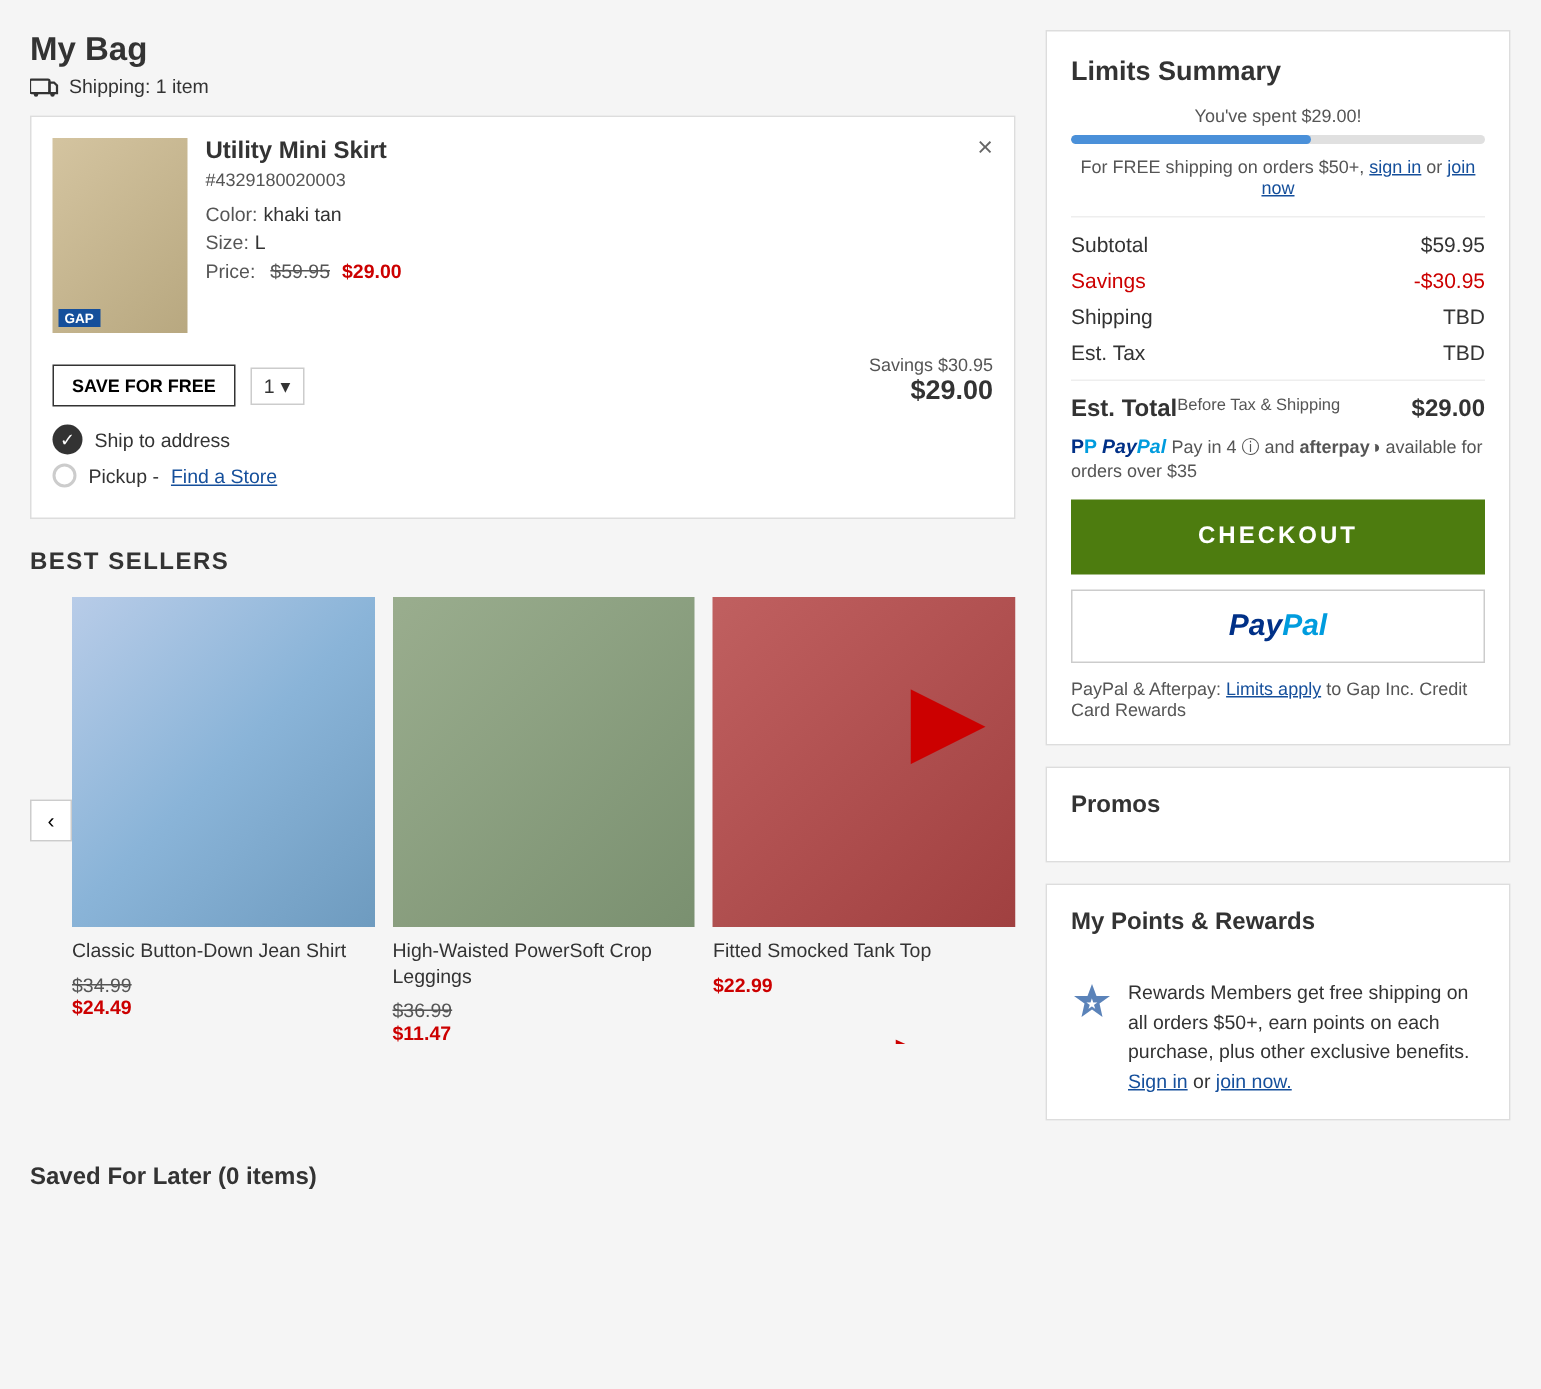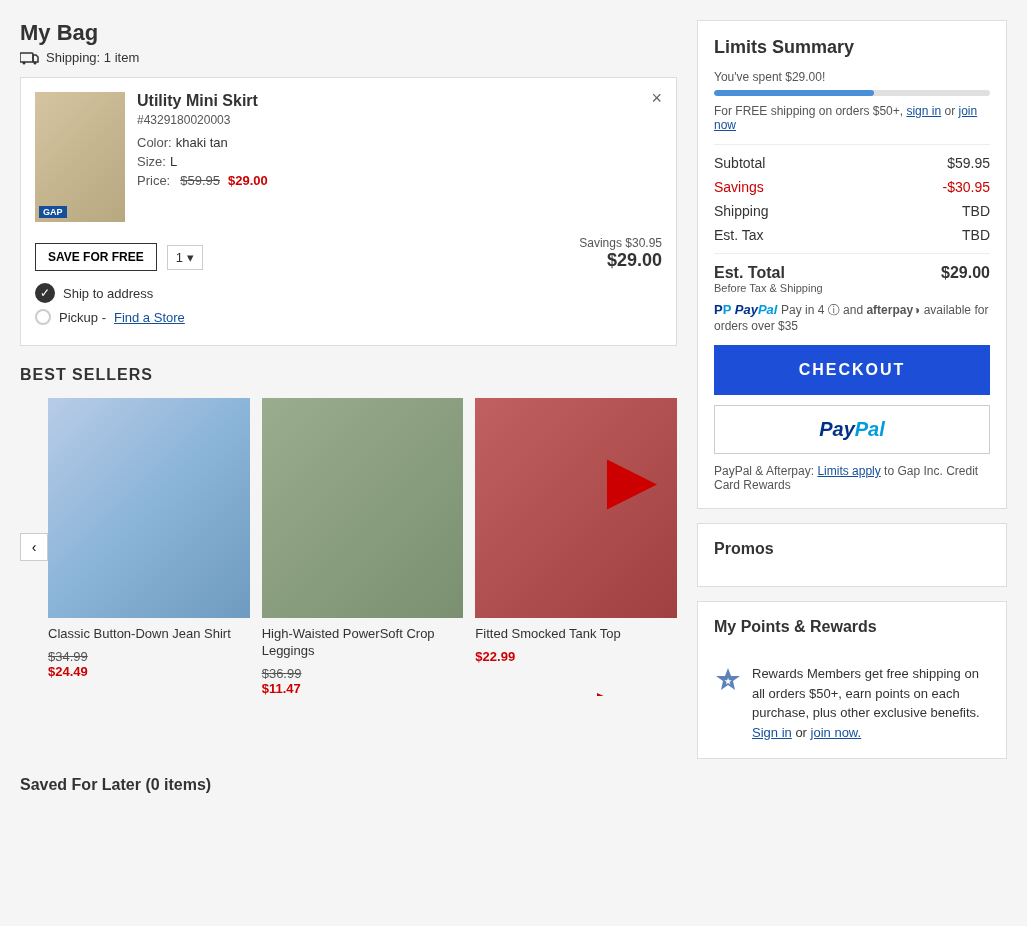--- a/index.html
+++ b/index.html
@@ -52,36 +52,36 @@
     .product-prices { font-size: 13px; }
     .prod-original { text-decoration: line-through; color: #555; }
     .prod-sale { color: #cc0000; font-weight: bold; }
 
     
     .saved-later { font-size: 16px; font-weight: bold; margin-top: 24px; color: #333; }
 
     
     .order-summary-box { background: #fff; border: 1px solid #ddd; padding: 16px; margin-bottom: 14px; }
     .order-summary-title { font-size: 18px; font-weight: bold; margin-bottom: 12px; }
-    .progress-section { margin-bottom: 12px; }
+    .progress-section { text-align: center; margin-bottom: 12px; }
     .progress-text { font-size: 12px; color: #555; margin-bottom: 6px; }
     .progress-bar-outer { height: 6px; background: #e0e0e0; border-radius: 3px; overflow: hidden; }
     .progress-bar-inner { height: 100%; background: #4a90d9; border-radius: 3px; }
     .free-shipping-text { font-size: 12px; color: #555; margin-top: 8px; }
     .free-shipping-text a { color: #154f9b; text-decoration: underline; cursor: pointer; }
     .divider { border: none; border-top: 1px solid #eee; margin: 10px 0; }
     .summary-row { display: flex; justify-content: space-between; margin-bottom: 8px; font-size: 14px; }
     .summary-row.savings { color: #cc0000; }
     .summary-row.bold { font-weight: bold; font-size: 16px; }
-    .est-total-label { display: flex; flex-direction: column; }
+    .est-total-label { display: flex; flex-direction: row; }
     .est-total-sub { font-size: 11px; font-weight: normal; color: #555; }
     .paypal-info { font-size: 12px; color: #555; margin-bottom: 12px; margin-top: 6px; }
     .paypal-logo-text { font-weight: bold; color: #003087; font-size: 13px; }
     .paypal-logo-text .pp-y { color: #009cde; }
-    .checkout-btn { width: 100%; background: #1d4ed8; color: white; border: none; padding: 16px; font-size: 16px; font-weight: bold; letter-spacing: 2px; cursor: pointer; margin-bottom: 10px; }
+    .checkout-btn { width: 100%; background: #4d7c0f; color: white; border: none; padding: 16px; font-size: 16px; font-weight: bold; letter-spacing: 2px; cursor: pointer; margin-bottom: 10px; }
     .paypal-btn { width: 100%; background: #fff; border: 1px solid #ccc; padding: 12px; cursor: pointer; display: flex; align-items: center; justify-content: center; margin-bottom: 10px; }
     .paypal-btn-text { font-size: 20px; font-weight: bold; color: #003087; font-family: Arial; }
     .paypal-btn-text .pay { color: #009cde; }
     .paypal-limits { font-size: 12px; color: #555; }
     .paypal-limits a { color: #154f9b; text-decoration: underline; }
 
     .promos-box { background: #fff; border: 1px solid #ddd; padding: 16px; margin-bottom: 14px; }
     .promos-title { font-size: 16px; font-weight: bold; margin-bottom: 12px; }
     .promo-input-row { display: flex; border: 2px solid #cc0000; }
     .promo-input { flex: 1; border: none; outline: none; padding: 10px 12px; font-size: 14px; color: #aaa; }

